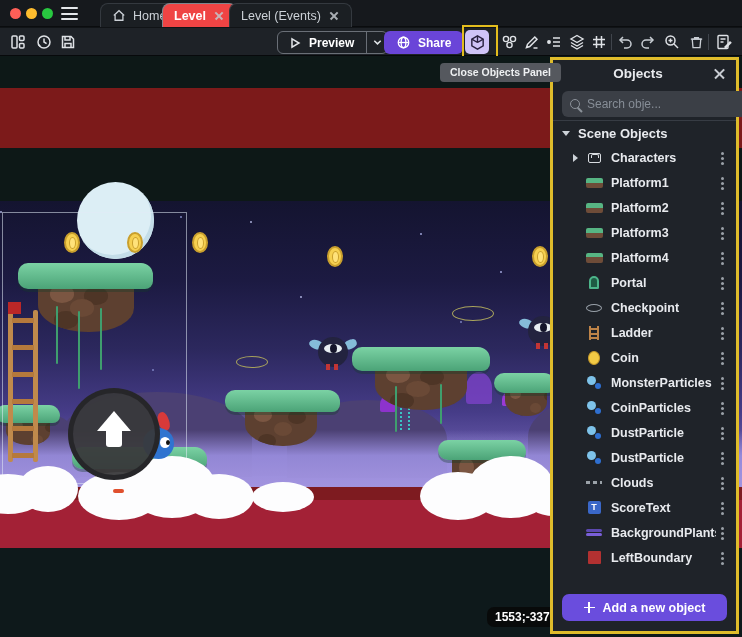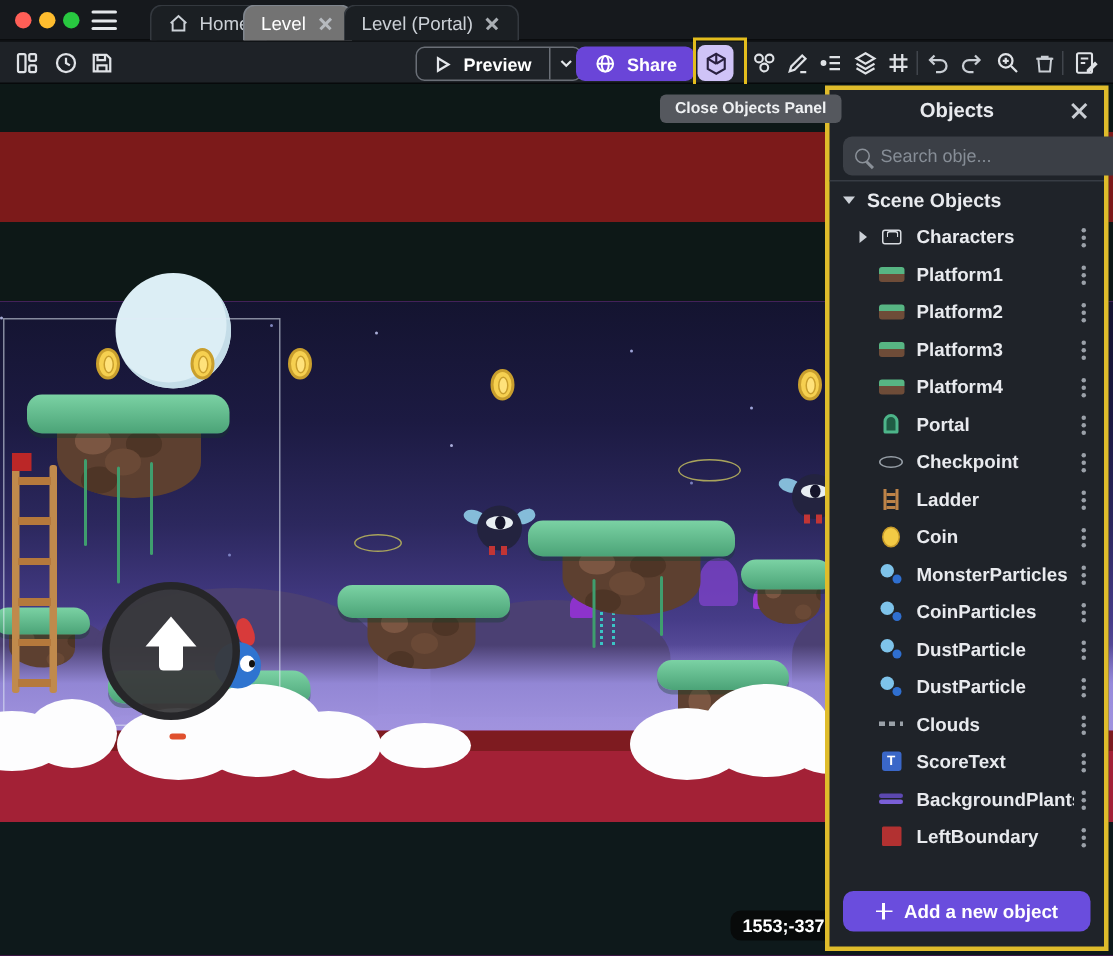--- a/index.html
+++ b/index.html
@@ -10,21 +10,21 @@
   
   .tabbar { position:absolute; left:0; top:0; width:742px; height:27px; background:#16191d; border-bottom:1px solid #0a0c0e; }
   .traffic { position:absolute; top:8px; width:11px; height:11px; border-radius:50%; }
   .t-close { left:10px; background:#ff5f57; }
   .t-min   { left:26px; background:#febc2e; }
   .t-zoom  { left:42px; background:#28c840; }
   .hamburger { position:absolute; left:61px; top:7px; width:17px; height:13px; display:flex; flex-direction:column; justify-content:space-between; }
   .hamburger i { display:block; height:2px; background:#e4e7ea; border-radius:1px; }
   .tab { position:absolute; top:3px; height:24px; display:flex; align-items:center; gap:7px; padding:0 11px;
          border:1px solid #34393f; border-bottom:none; border-radius:8px 8px 0 0; background:#1b1f23; color:#ccd1d7; font-size:12.5px; cursor:default; }
-  .tab.active { background:#737373; border-color:#80868e; color:#fff; font-weight:normal; }
+  .tab.active { background:#ef4444; border-color:#80868e; color:#fff; font-weight:bold; }
   .tab-home { left:100px; }
   .tab-level { left:162px; }
   .tab-events { left:229px; }
   .tab-close { width:12px; height:12px; position:relative; opacity:.85; }
   .tab-close::before,.tab-close::after { content:""; position:absolute; left:1px; top:5px; width:10px; height:1.6px; background:#c2c7cd; }
   .tab-close::before { transform:rotate(45deg);} .tab-close::after{ transform:rotate(-45deg);}
   .home-ic { width:14px; height:13px; }
 
   
   .toolbar { position:absolute; left:0; top:28px; width:742px; height:28px; background:#1e2227; border-bottom:1px solid #07090b; }
@@ -32,21 +32,21 @@
   .tbtn svg { display:block; }
   .preview-btn { position:absolute; left:277px; top:3px; height:23px; display:flex; align-items:center; border:1px solid #6a6f77; border-radius:6px; color:#fff; }
   .preview-main { display:flex; align-items:flex-start; gap:7px; padding:0 12px 0 10px; font-size:12px; font-weight:bold; }
   .preview-chevron { display:flex; align-items:center; justify-content:center; width:21px; height:100%; border-left:1px solid #6a6f77; }
   .share-btn { position:absolute; left:384px; top:3px; height:23px; display:flex; align-items:center; gap:7px; padding:0 12px; background:#6a45d8; border-radius:6px; color:#fff; font-size:12px; font-weight:bold; }
   .cube-hilite { position:absolute; left:462px; top:-3px; width:36px; height:33px; border:2.5px solid #e3bd1d; pointer-events:none; }
   .cube-btn { left:465px; background:#cfc3f7; }
   .tb-sep { position:absolute; top:6px; width:1px; height:16px; background:#40454c; }
 
   
-  .canvas { position:absolute; left:0; top:56px; width:742px; height:581px; overflow:hidden; background:#d946ef; }
+  .canvas { position:absolute; left:0; top:56px; width:742px; height:581px; overflow:hidden; background:#8b5cf6; }
   .abs { position:absolute; }
   .band-dark { background:#0d1817; left:0; width:742px; }
   .band-red-top { left:0; top:32px; width:742px; height:60px; background:#7c1a1a; }
   .sky { left:0; top:145px; width:742px; height:286px;
          background:linear-gradient(to bottom,#141430 0%,#1c1a42 28%,#2c285e 52%,#463c88 74%,#6c5eae 90%,#8d80d2 100%); }
   .stars { left:0; top:155px; width:2px; height:2px; background:#cdd2ff; border-radius:50%; opacity:.8;
            box-shadow:250px 10px 0 #cdd2ff,420px 22px 0 #bfc6ff,300px 85px 0 #cdd2ff,500px 60px 0 #bfc6ff,
                       180px 5px 0 #9aa2e0,95px 38px 0 #9aa2e0,352px 128px 0 #8f97d8,152px 158px 0 #8f97d8,460px 110px 0 #8f97d8; }
   .moon { left:77px; top:126px; width:77px; height:77px; border-radius:50%; background:#dceef5; box-shadow:inset -3px -4px 0 #c4dde8; }
   .camera-frame { left:2px; top:156px; width:185px; height:272px; border:1px solid rgba(225,235,245,.55); z-index:12; }
@@ -166,21 +166,21 @@
           <path d="M2 7.5 8 2l6 5.5"></path>
           <path d="M3.5 6.8V13h9V6.8"></path>
         </svg>
       <span>Home</span>
     </div>
     <div class="tab active tab-level">
       <span>Level</span>
       <span class="tab-close"></span>
     </div>
     <div class="tab tab-events">
-      <span>Level (Portal)</span>
+      <span>Level (Events)</span>
       <span class="tab-close"></span>
     </div>
   </div>
 
   <div class="toolbar">
     <div class="tbtn" style="left:6px">
       <svg width="18" height="18" viewBox="0 0 18 18" fill="none" stroke="#dfe2e6" stroke-width="1.5">
           <rect x="3" y="3" width="5" height="12" rx="1"></rect>
           <rect x="10.5" y="3" width="4.5" height="4.5" rx="1"></rect>
           <rect x="10.5" y="10.5" width="4.5" height="4.5" rx="1"></rect>

